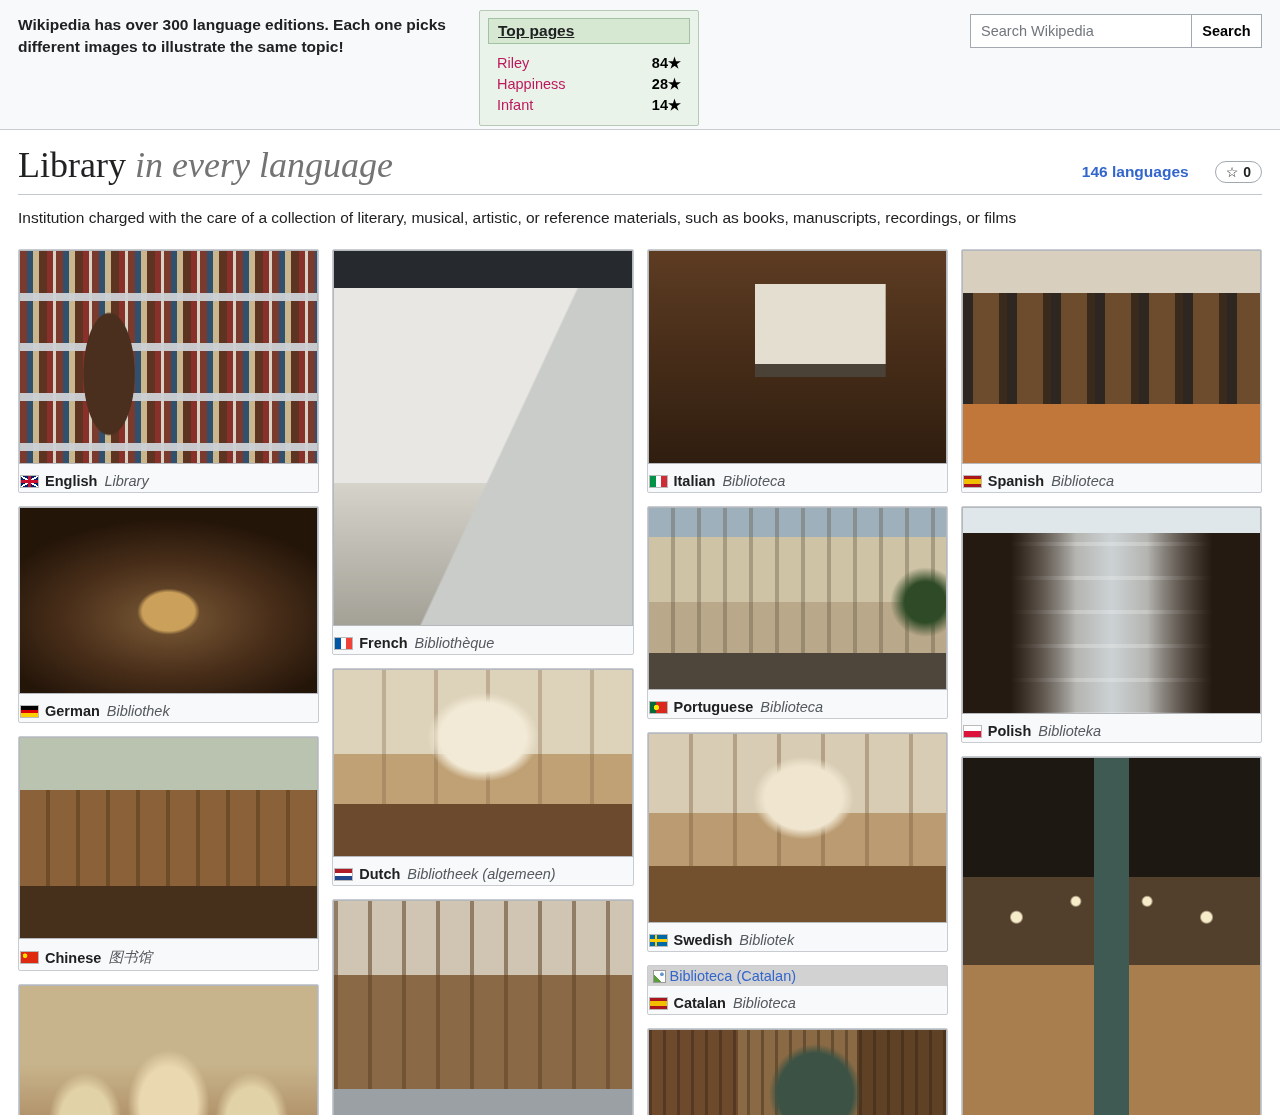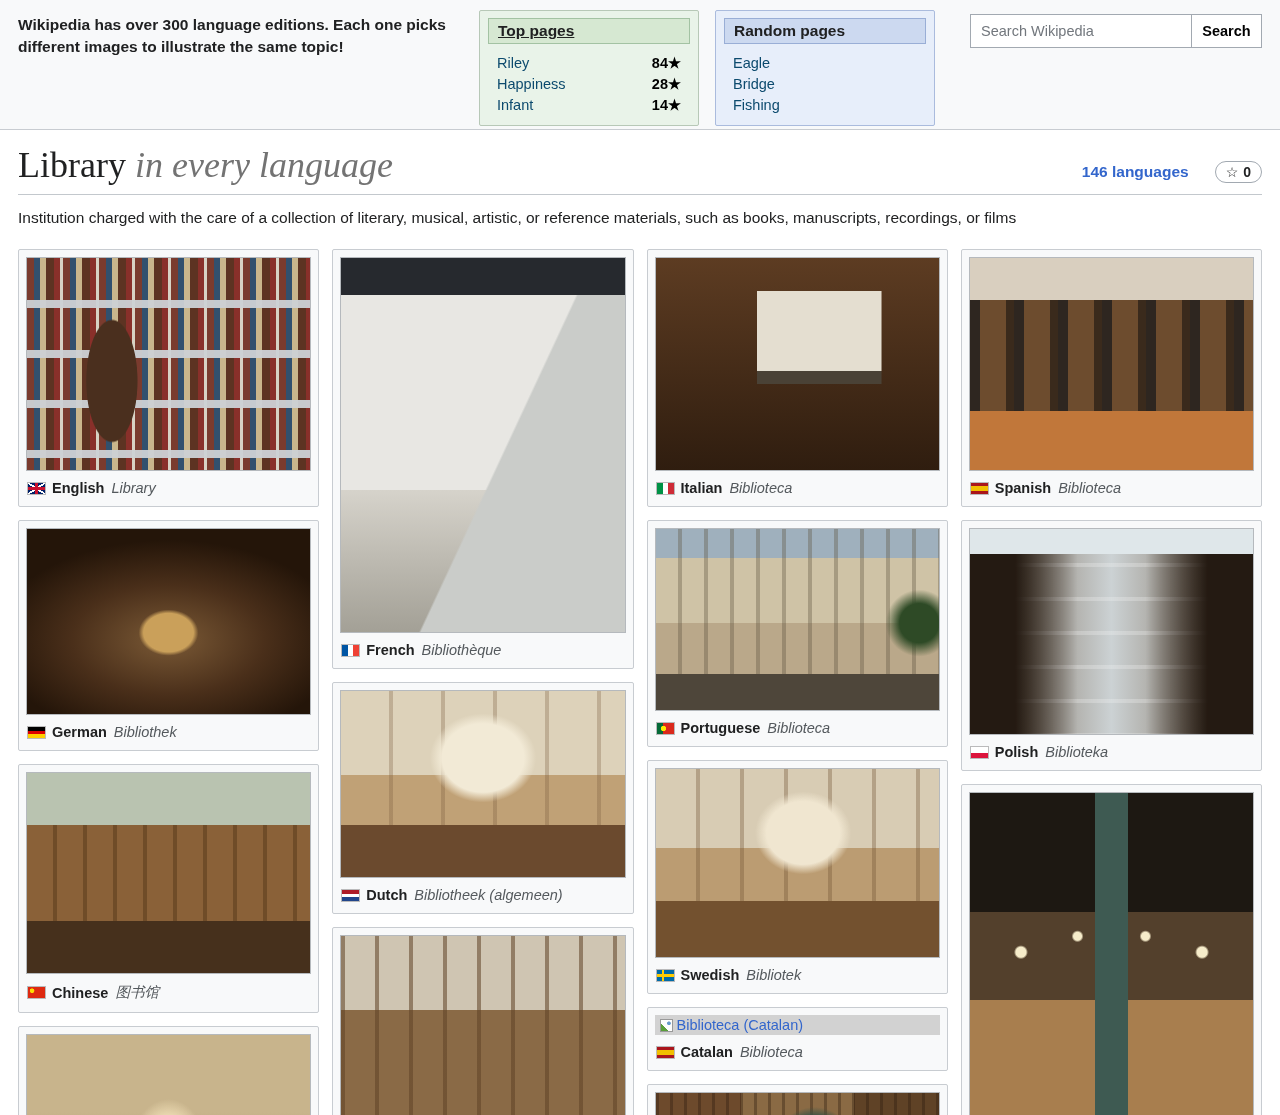--- a/index.html
+++ b/index.html
@@ -12,21 +12,21 @@
   .intro { width:445px; font-weight:bold; font-size:15.5px; line-height:1.4; padding-top:4px; }
 
   .info-box { width:220px; border:1px solid #b7c8b7; background:#e9f3e9; border-radius:2px;
     padding:7px 8px 10px; font-size:14.5px; }
   .info-box.blue { background:#e7eefa; border-color:#aabbdd; }
   .box-title { font-weight:bold; font-size:15.5px; padding:3px 9px; border:1px solid #a3c2a3;
     background:#d6e8d2; margin-bottom:8px; }
   .info-box.blue .box-title { background:#ccd9f0; border-color:#99aed6; }
   .box-title .t-underline { text-decoration:underline; }
   .box-row { display:flex; justify-content:space-between; padding:2.5px 9px; }
-  .box-link { color:#0c4a6e; text-decoration:none; cursor:pointer; }
+  .box-link { color:#be185d; text-decoration:none; cursor:pointer; }
   .box-count { color:#000000;font-weight:bold; }
 
   .search-wrap { margin-left:auto; display:flex; height:34px; margin-top:4px; }
   .search-input { width:222px; border:1px solid #a2a9b1; padding:0 10px; font-size:14.5px;
     font-family:"Liberation Sans", sans-serif; background:#fff; }
   .search-input::placeholder { color:#72777d; }
   .search-btn { width:70px; border:1px solid #a2a9b1; border-left:none; background:#fff;
     font-weight:bold; font-size:14.5px; cursor:pointer; font-family:"Liberation Sans", sans-serif; }
 
   
@@ -38,21 +38,21 @@
   .lang-link { color:#3366cc; font-weight:bold; font-size:15.5px; text-decoration:none; cursor:pointer; }
   .star-pill { border:1px solid #a2a9b1; border-radius:14px; padding:2px 10px; display:flex;
     align-items:center; gap:5px; font-size:14px; background:#fff; cursor:pointer; }
   .star-pill .cnt { font-weight:bold; }
   .rule { border-top:1px solid #c3c8cd; margin:8px 0 14px; }
   .description { font-size:15.5px; margin-bottom:22px; }
 
   
   .gallery { display:flex; gap:13px; align-items:flex-start; }
   .g-col { flex:1; display:flex; flex-direction:column; gap:13px; }
-  .card { background:#f8f9fa; border:1px solid #c8ccd1; border-radius:2px; padding:7px; }
+  .card { background:#f8f9fa; border:1px solid #c8ccd1; border-radius:2px; }
   .photo { width:100%; border:1px solid #b5b9bd; }
   .caption { padding:9px 2px 3px; font-size:14.5px; display:flex; align-items:center; gap:7px; }
   .lang { font-weight:bold; }
   .term { font-style:italic; color:#54595d; }
   .flag { width:17px; height:11px; display:inline-block; flex:none;
     outline:1px solid rgba(0,0,0,.25); }
 
   .alt-bar { background:#d2d2d2; padding:2px 5px; display:flex; align-items:center; gap:4px;
     font-size:14.5px; }
   .alt-link { color:#3366cc; text-decoration:none; cursor:pointer; }
@@ -164,34 +164,20 @@
           <a class="box-link">Happiness</a>
           <span class="box-count">28★</span>
         </div>
         <div class="box-row">
           <a class="box-link">Infant</a>
           <span class="box-count">14★</span>
         </div>
       </div>
   </div>
 
-  <div class="info-box blue">
-    <div class="box-title">Random pages</div>
-    <div id="random-pages-list">
-        <div class="box-row">
-          <a class="box-link">Eagle</a>
-        </div>
-        <div class="box-row">
-          <a class="box-link">Bridge</a>
-        </div>
-        <div class="box-row">
-          <a class="box-link">Fishing</a>
-        </div>
-      </div>
-  </div>
 
   <div class="search-wrap">
     <input class="search-input" type="text" placeholder="Search Wikipedia" style="">
     <button class="search-btn">Search</button>
   </div>
 </div>
 
 <div class="main">
   <div class="title-row">
     <h1 class="page-title"><span>Library</span>

